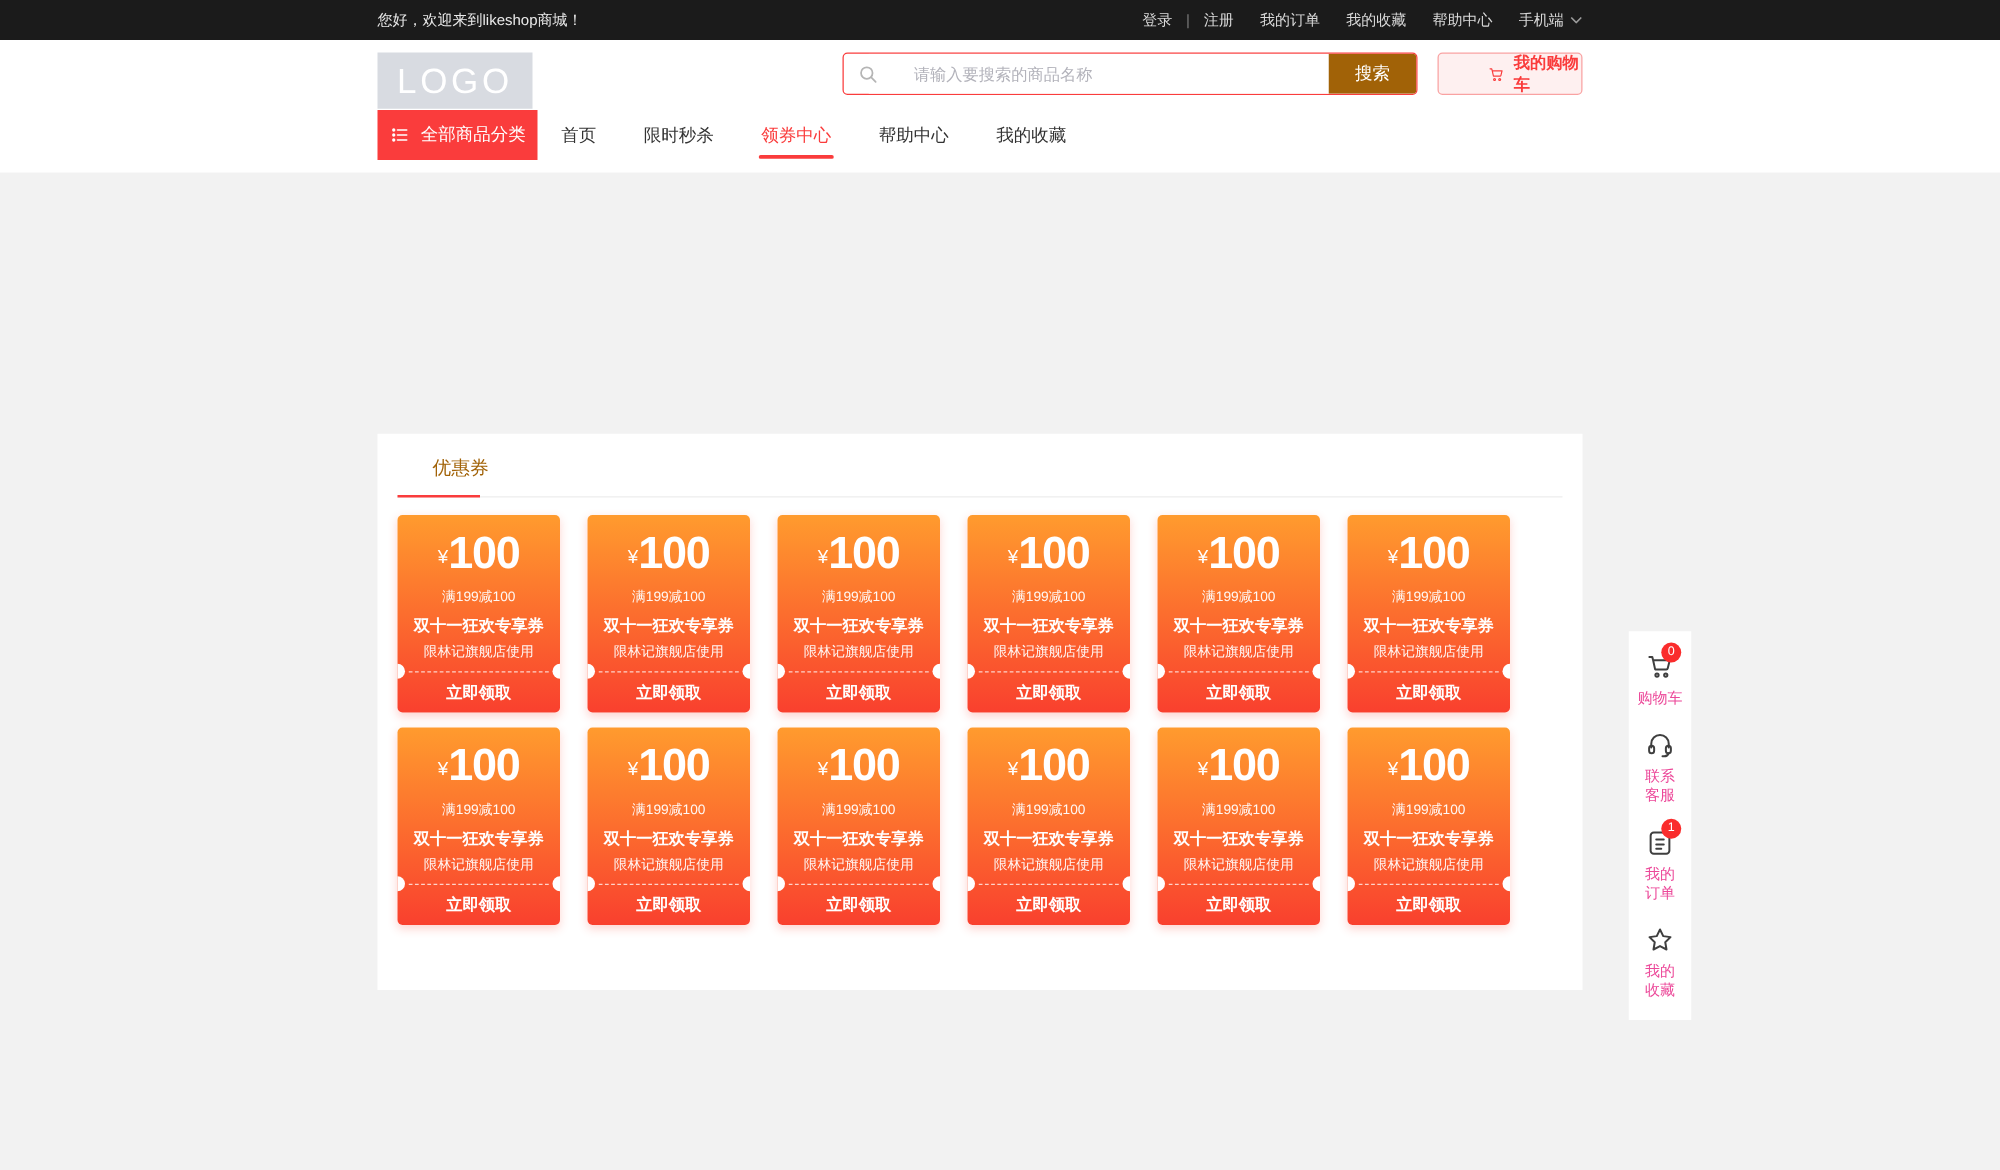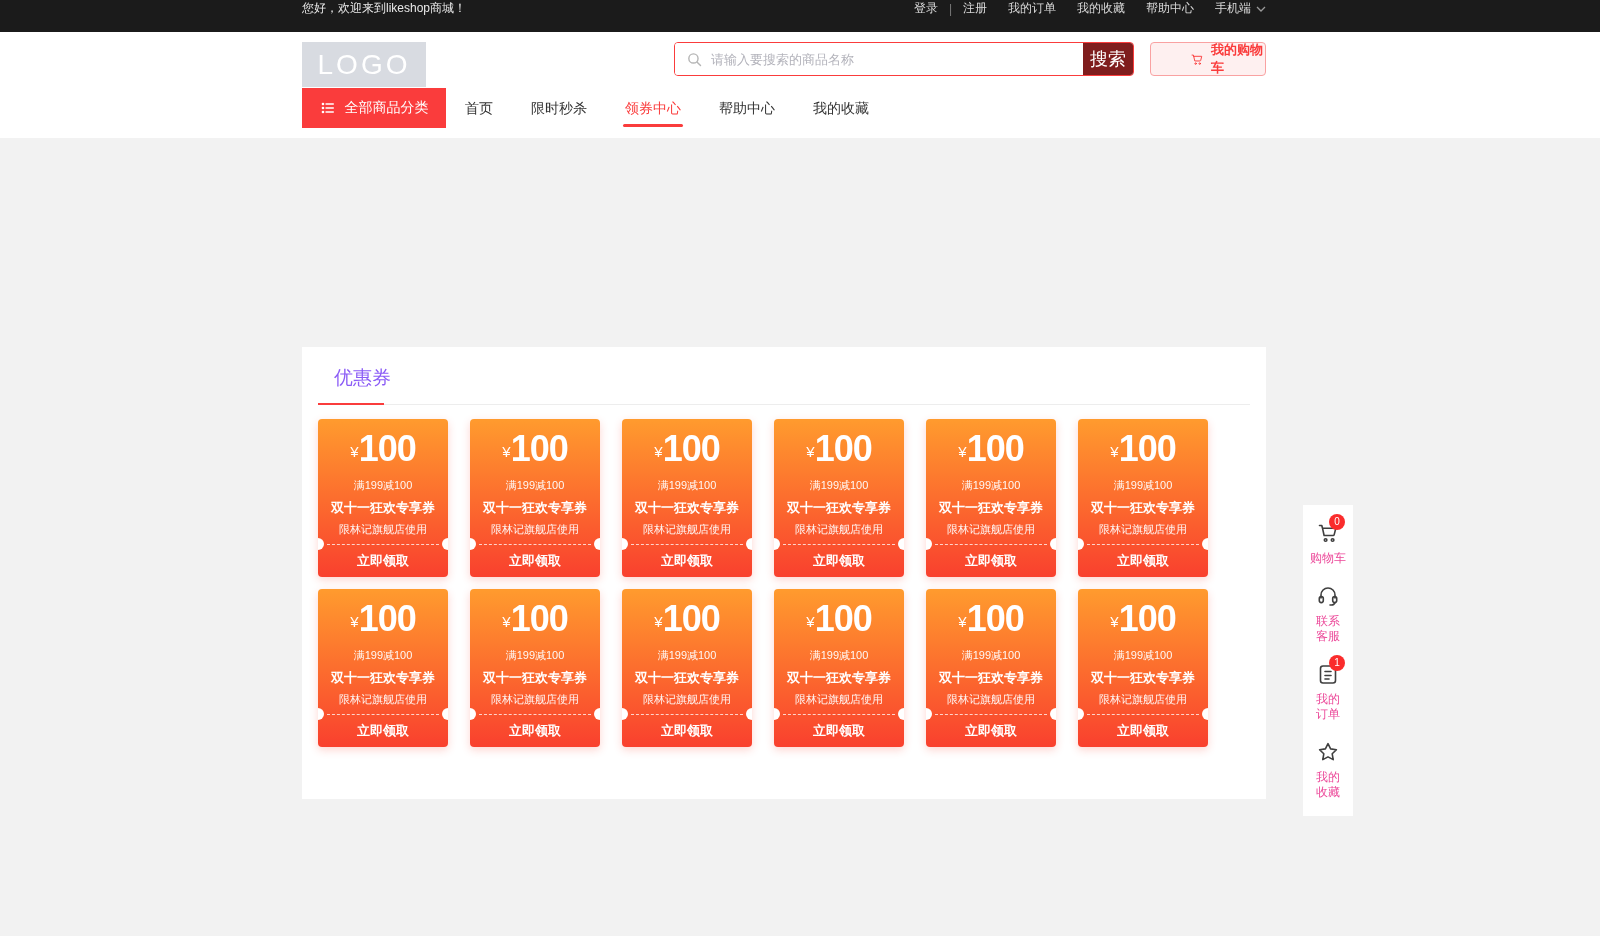--- a/index.html
+++ b/index.html
@@ -5,58 +5,58 @@
   * { margin:0; padding:0; box-sizing:border-box; }
   html,body { width:1600px; height:936px; }
   body {
     font-family:"Liberation Sans","DejaVu Sans",sans-serif;
     background:#f2f2f2; position:relative; overflow:hidden; color:#333;
   }
   .shell { width:964px; margin-left:302px; }
 
   
   .topbar { height:32px; background:#1b1b1b; }
-  .topbar-inner { display:flex; justify-content:space-between; align-items:flex-start; height:32px; font-size:12px; }
+  .topbar-inner { display:flex; justify-content:space-between; align-items:center; height:32px; font-size:12px; }
   .greeting { color:#e9e9e9; }
   .topbar-links { display:flex; align-items:center; gap:21px; color:#d9d9d9; }
   .topbar-link { cursor:pointer; white-space:nowrap; display:flex; align-items:center; gap:5px; }
   .tb-sep { color:#7a7a7a; margin:0 -10px; }
 
   
   .header { background:#ffffff; height:106px; }
   .header-row { display:flex; height:45px; padding-top:10px; }
   .logo-box { width:124px; height:45px; background:#d8dbe1; color:#fff; font-size:28px;
     letter-spacing:3px; display:flex; align-items:center; justify-content:center; }
   .search-wrap { margin-left:auto; display:flex; width:460px; height:34px;
-    border:1px solid #fa3c3c; border-radius:4px; overflow:hidden; background:#fff; position:relative; }
+    border:1px solid #fa3c3c; border-radius:4px; overflow:hidden; background:#fff; position:relative;padding-left:20px; }
   .search-icon { position:absolute; left:11px; top:8px; width:17px; height:17px; }
   .search-input { flex:1; border:none; outline:none; padding:0 8px 0 36px; font-size:13px; color:#333;
     font-family:inherit; }
   .search-input::placeholder { color:#b3b3bb; }
-  .search-btn { width:50px; background:#7f1d1d; color:#fff; border:none; font-size:18px; cursor:pointer;
+  .search-btn { width:70px; background:#a16207; color:#fff; border:none; font-size:14px; cursor:pointer;
     font-family:inherit; }
   .cart-btn { margin-left:16px; width:116px; height:34px; border:1px solid #f9a2a2; background:#fef0f0;
     color:#fa3c3c; border-radius:4px; display:flex; align-items:center; justify-content:center; gap:7px;
     font-size:13px; font-weight:bold; cursor:pointer;padding-left:39px; }
   .cart-btn svg { width:17px; height:17px; }
 
   .nav-row { display:flex; align-items:center; height:40px; margin-top:11px; }
-  .category-btn { width:144px; height:40px; background:#fa3c3c; color:#fff; font-size:14px;
+  .category-btn { width:128px; height:40px; background:#fa3c3c; color:#fff; font-size:14px;
     display:flex; align-items:center; justify-content:center; gap:9px; cursor:pointer; }
   .category-btn svg { width:16px; height:16px; }
   .nav-links { display:flex; }
   .nav-link { font-size:14px; color:#333; margin:0 19px; line-height:40px; position:relative; cursor:pointer; }
   .nav-link.active { color:#fa3c3c; }
   .nav-link.active::after { content:""; position:absolute; left:-2px; right:-2px; bottom:1px;
     height:3px; background:#fa3c3c; border-radius:2px; }
 
   
   .main-panel { width:964px; margin:209px 0 0 302px; background:#fff; padding:18px 16px 52px; }
   .tab-row { border-bottom:1px solid #ededed; position:relative; padding-bottom:13px; }
-  .tab { display:inline-block; margin-left:16px; color:#8b5cf6; font-size:19px; cursor:pointer; }
+  .tab { display:inline-block; margin-left:28px; color:#a16207; font-size:15px; cursor:pointer; }
   .tab-underline { position:absolute; left:0; bottom:-1px; width:66px; height:2px; background:#fa3c3c; }
 
   .coupon-grid { display:flex; flex-wrap:wrap; gap:12px 22px; margin-top:14px; }
   .coupon { width:130px; height:158px; border-radius:4px; position:relative; overflow:hidden;
     color:#fff; text-align:center; background:linear-gradient(180deg,#ff9b2e 0%,#f9402e 100%);
     box-shadow:0 3px 8px rgba(249,64,46,.22); }
   .amount { margin-top:10px; height:40px; line-height:40px; white-space:nowrap; }
   .currency { font-size:15px; vertical-align:4px; }
   .value { font-size:36px; font-weight:bold; letter-spacing:-1px; }
   .condition { font-size:11px; line-height:13px; margin-top:10px; opacity:.95; }

